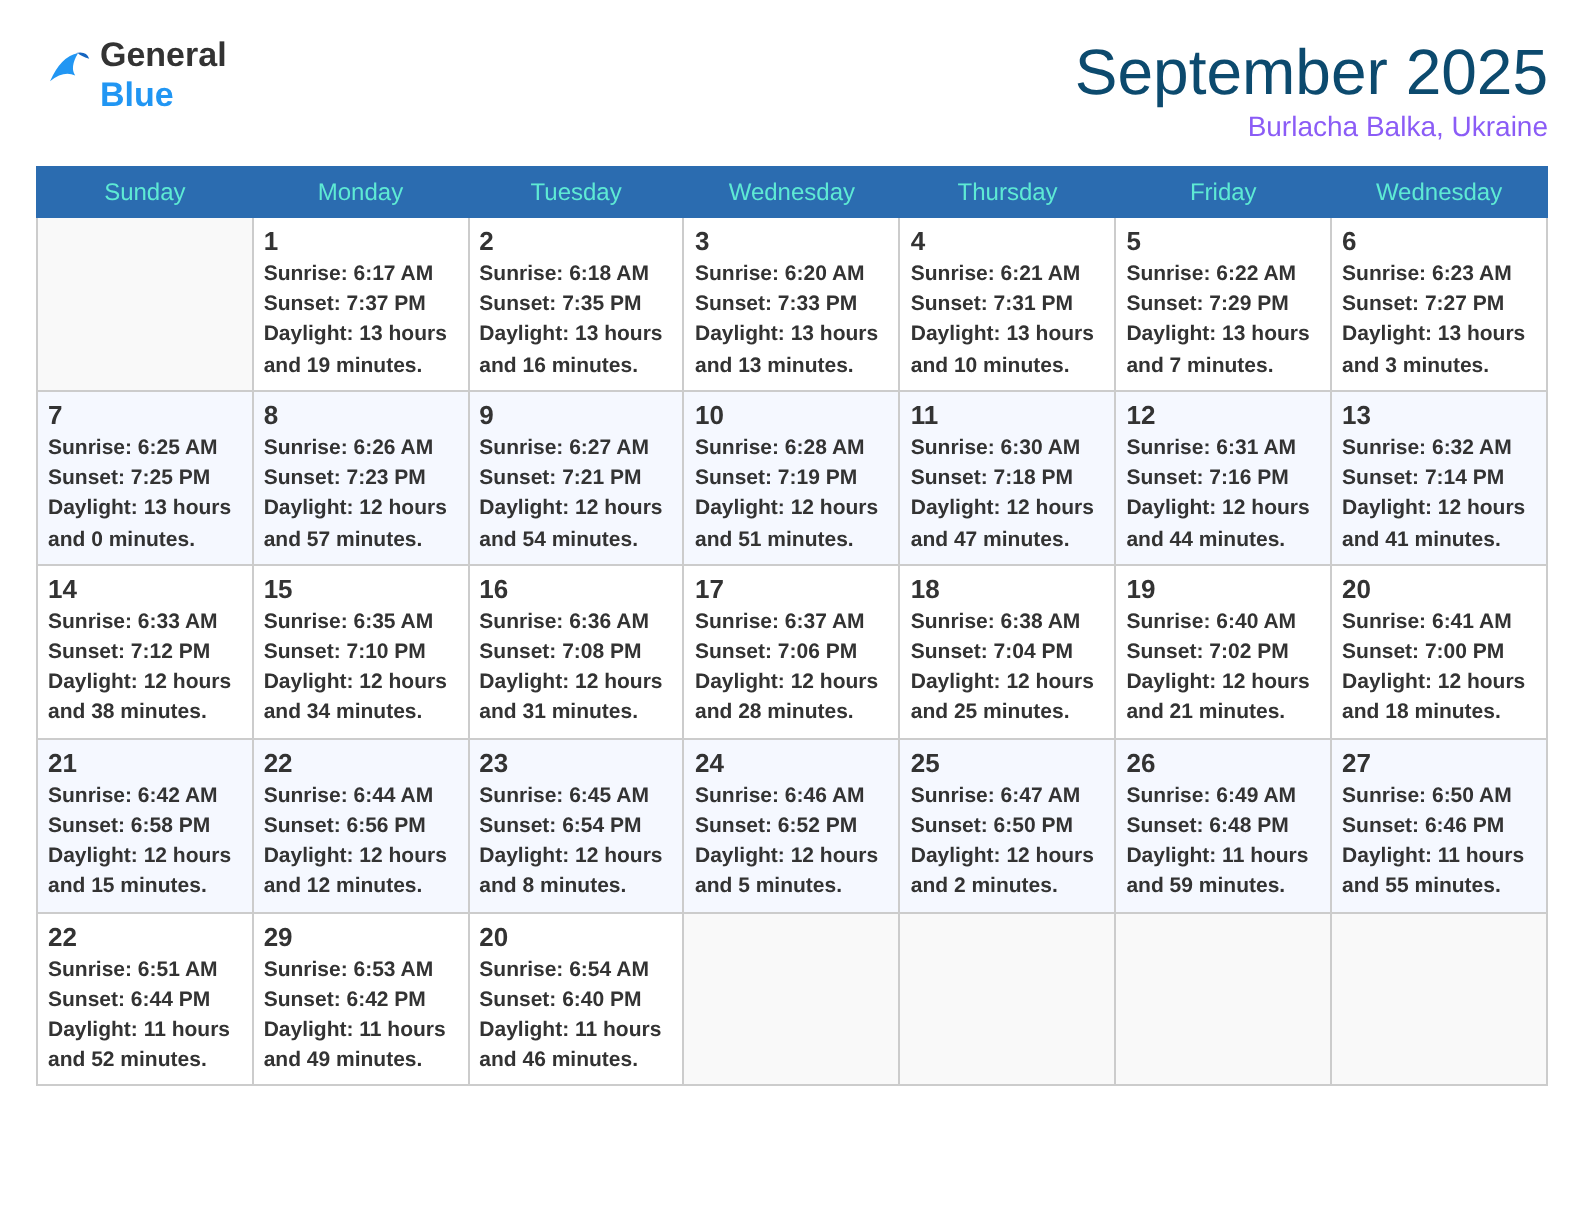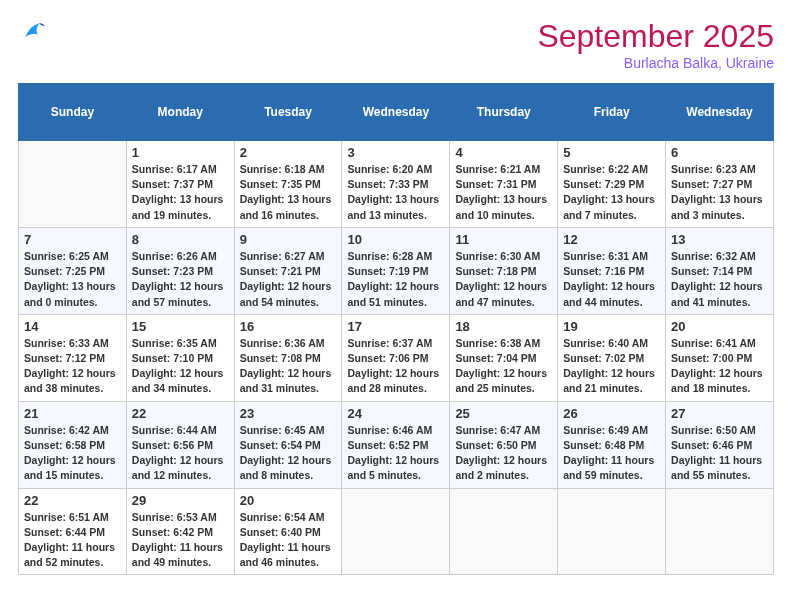--- a/index.html
+++ b/index.html
@@ -29,37 +29,37 @@
     }
     .logo-bird {
       width: 28px;
       height: 28px;
     }
     .title-block {
       text-align: right;
     }
     .month-title {
       font-size: 32px;
-      color: #be185d;
+      color: #0c4a6e;
       font-weight: normal;
     }
     .location {
       font-size: 14px;
       color: #8b5cf6;
     }
     .calendar-table {
       width: 100%;
       border-collapse: collapse;
       font-size: 11px;
     }
     .calendar-table th {
       background: #2b6cb0;
-      color: #ffffff;
-      padding: 21px 4px;
-      font-weight: bold;
+      color: #5eead4;
+      padding: 5px 4px;
+      font-weight: normal;
       font-size: 12px;
       border: 1px solid #2b6cb0;
     }
     .calendar-table td {
       border: 1px solid #ccc;
       vertical-align: top;
       padding: 4px 5px;
       min-height: 75px;
       height: 82px;
       width: 108px;
@@ -94,20 +94,26 @@
 <body>
 
 <div class="page">
   <div class="header">
     <div class="logo">
       <div>
         <svg class="logo-bird" viewBox="0 0 40 40">
           <path d="M10 28 Q18 10 30 8 Q24 18 28 24 Q20 20 10 28Z" fill="#2196F3"></path>
           <path d="M28 8 Q36 6 38 12 Q32 10 30 8Z" fill="#1565C0"></path>
         </svg>
+      </div>
+      <div>
+        <div style="font-size:17px; font-weight:bold; color:#333; line-height:1.15;">
+          <span style="color:#333;">General</span><br>
+          <span style="color:#2196F3;">Blue</span>
+        </div>
       </div>
     </div>
     <div class="title-block">
       <div class="month-title">September 2025</div>
       <div class="location">Burlacha Balka, Ukraine</div>
     </div>
   </div>
 
   <table class="calendar-table">
     <thead>

